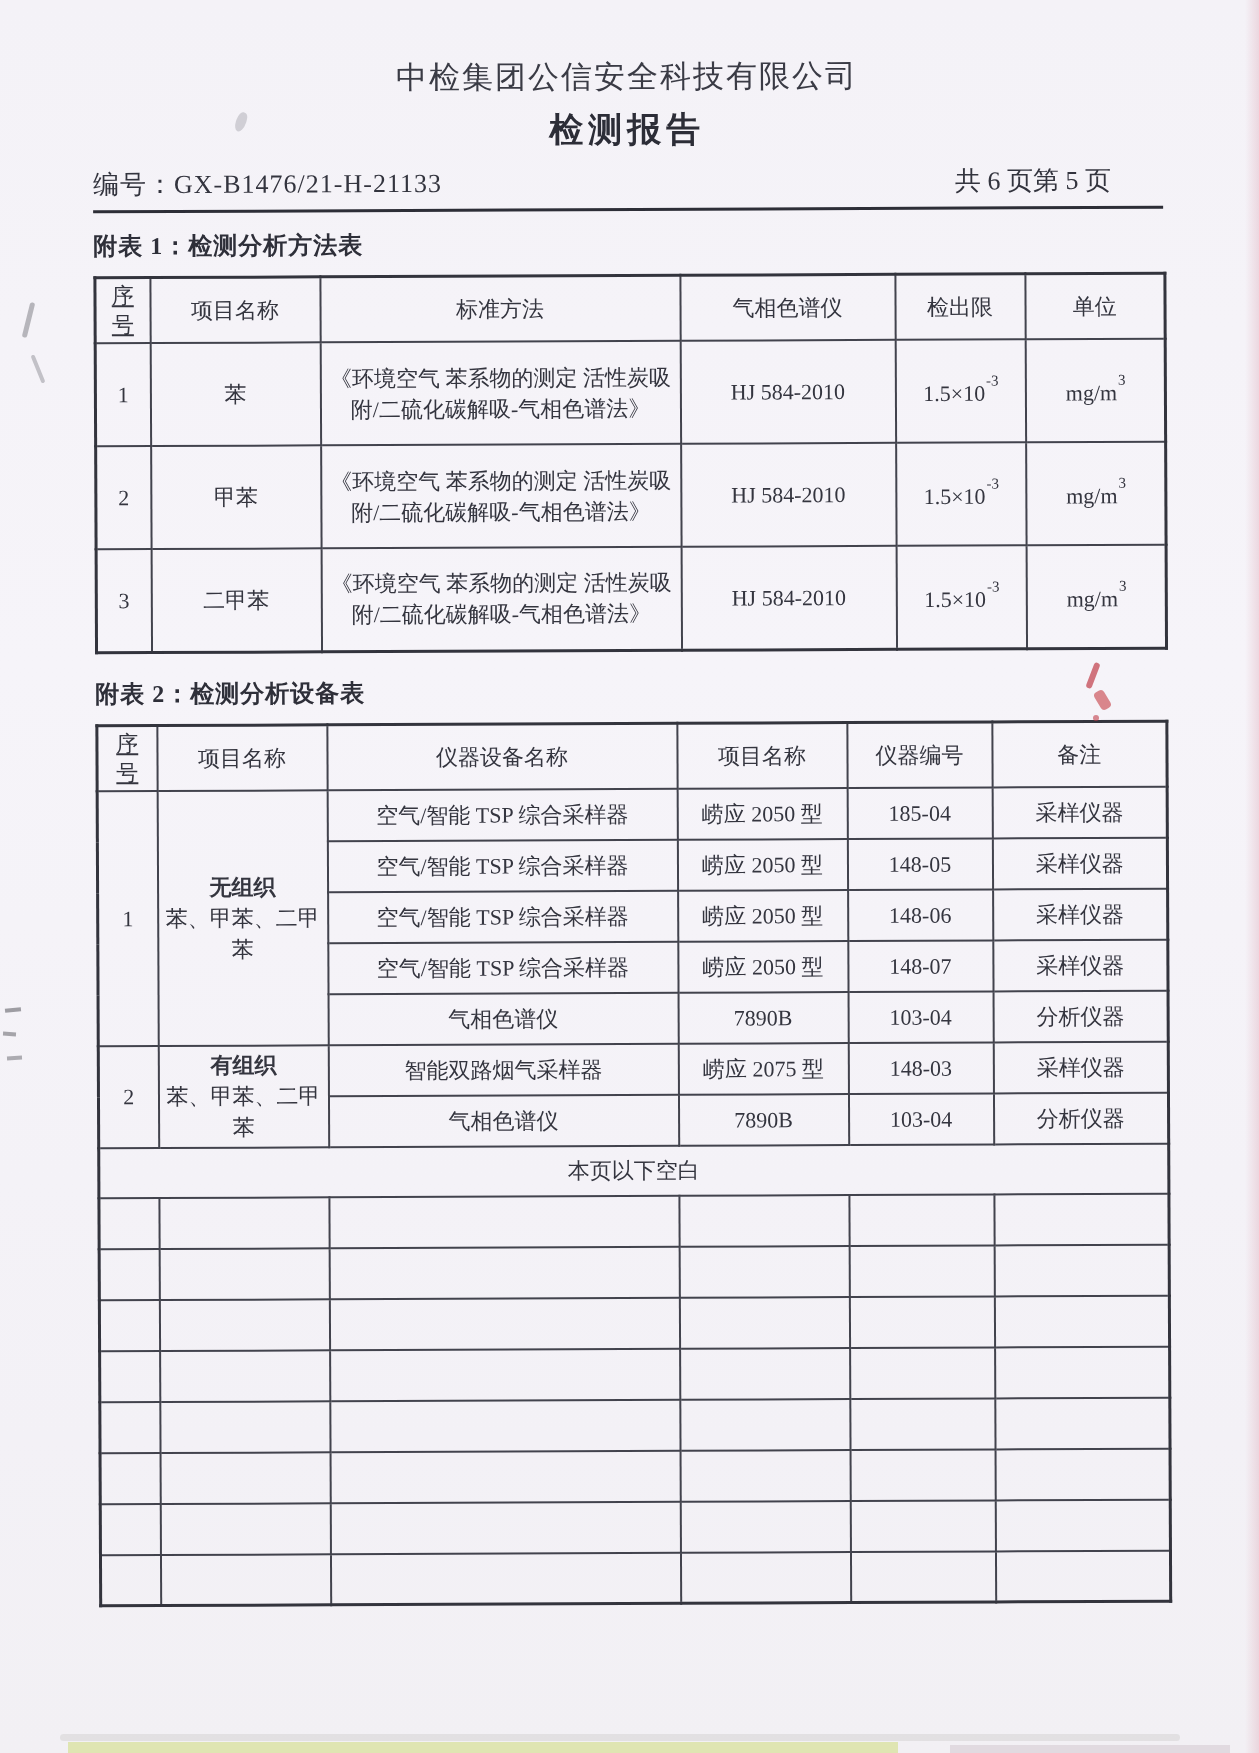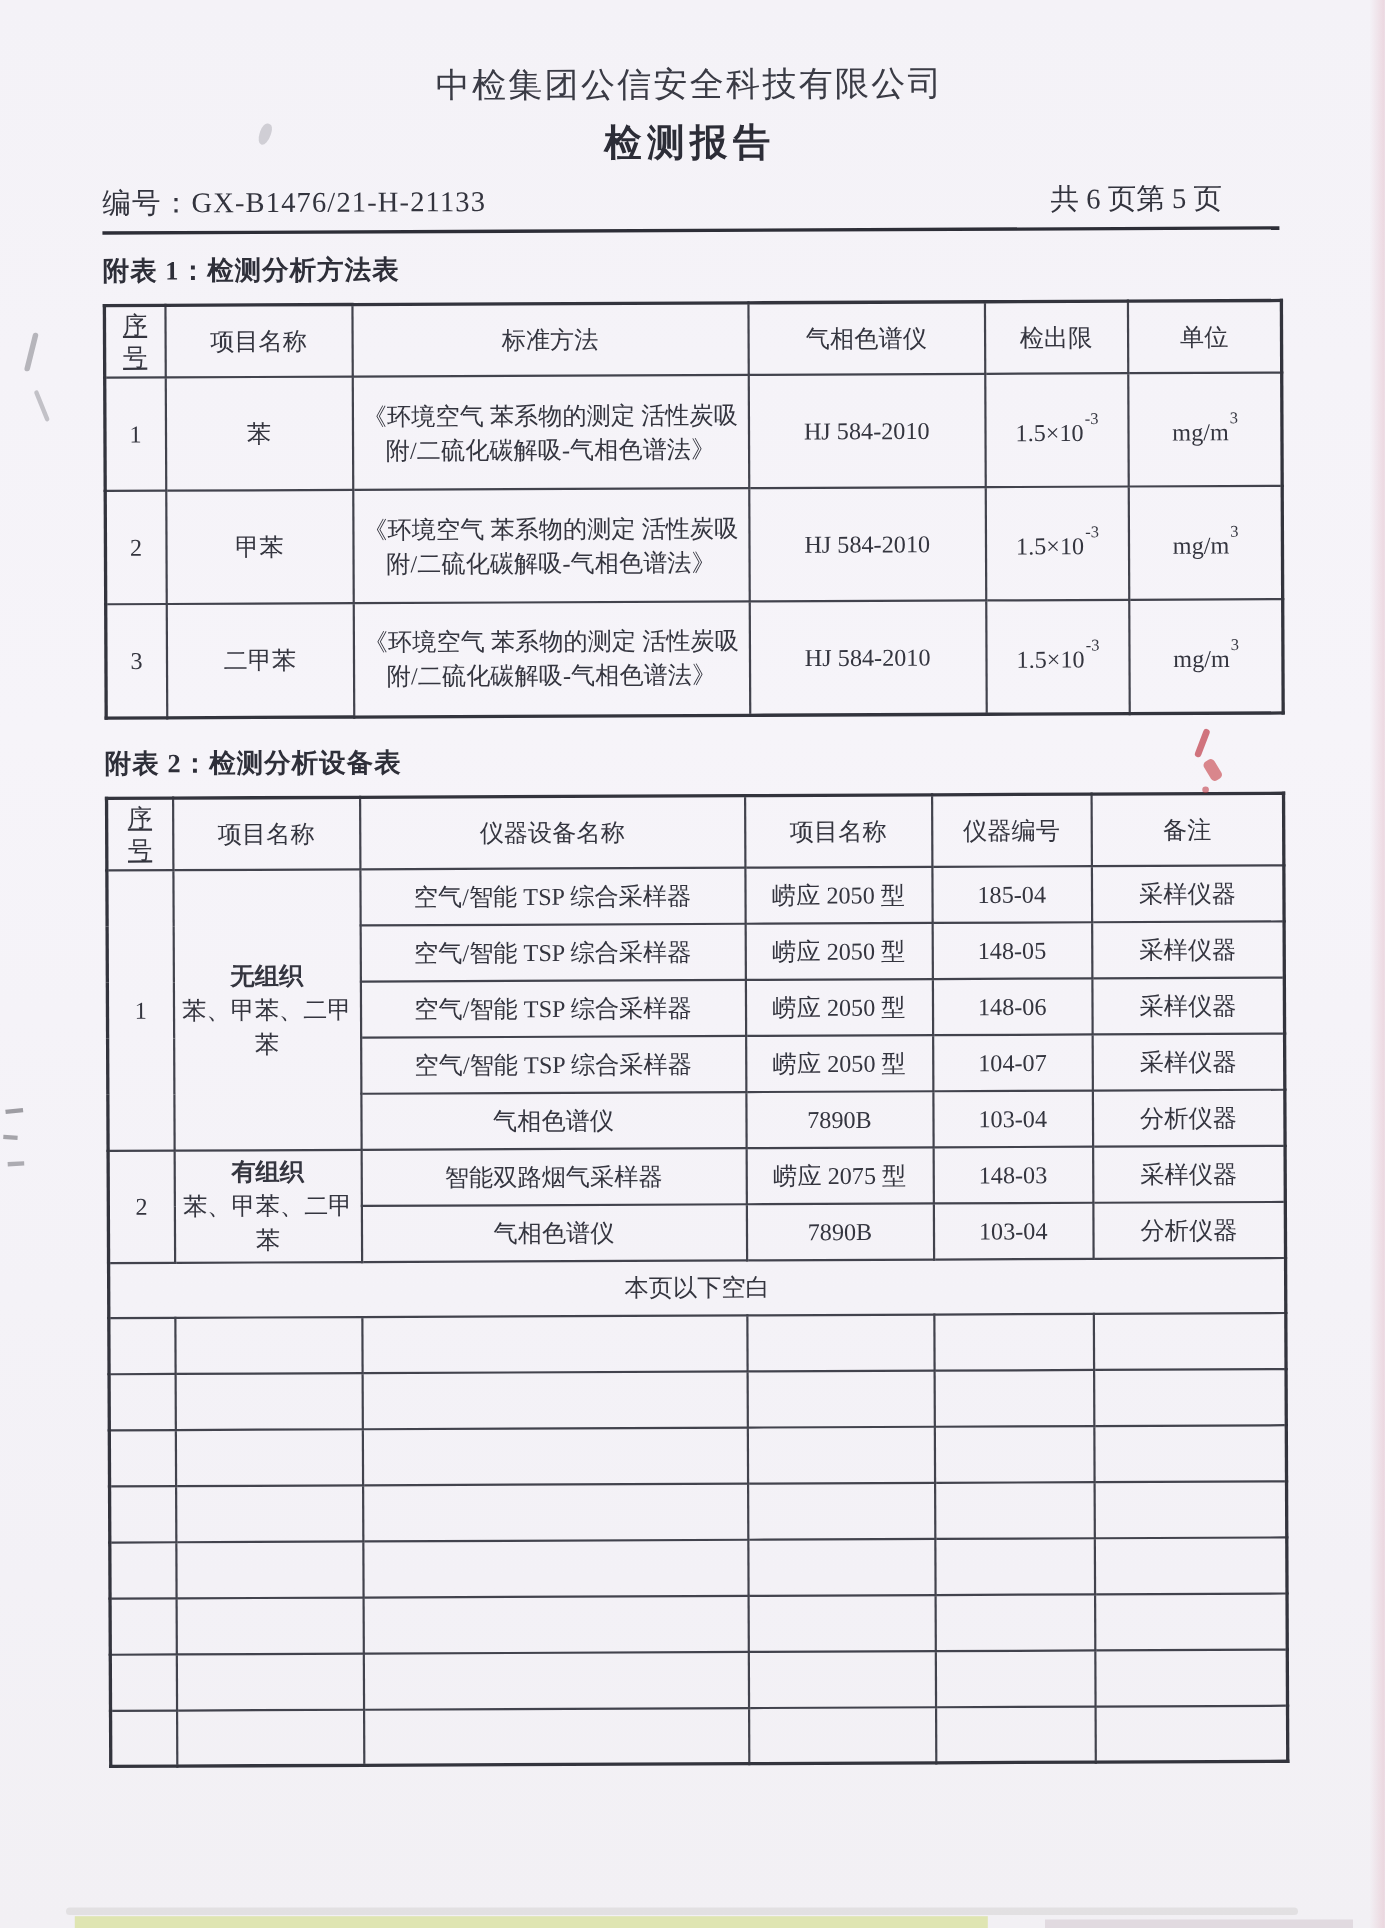--- a/index.html
+++ b/index.html
@@ -151,21 +151,21 @@
         </tr>
         <tr class="h51">
           <td>空气/智能 TSP 综合采样器</td>
           <td>崂应 2050 型</td>
           <td>148-06</td>
           <td>采样仪器</td>
         </tr>
         <tr class="h51">
           <td>空气/智能 TSP 综合采样器</td>
           <td>崂应 2050 型</td>
-          <td>104-07</td>
+          <td>148-07</td>
           <td>采样仪器</td>
         </tr>
         <tr class="h51">
           <td>气相色谱仪</td>
           <td>7890B</td>
           <td>103-04</td>
           <td>分析仪器</td>
         </tr>
         <tr class="h51">
           <td rowspan="2">2</td>

